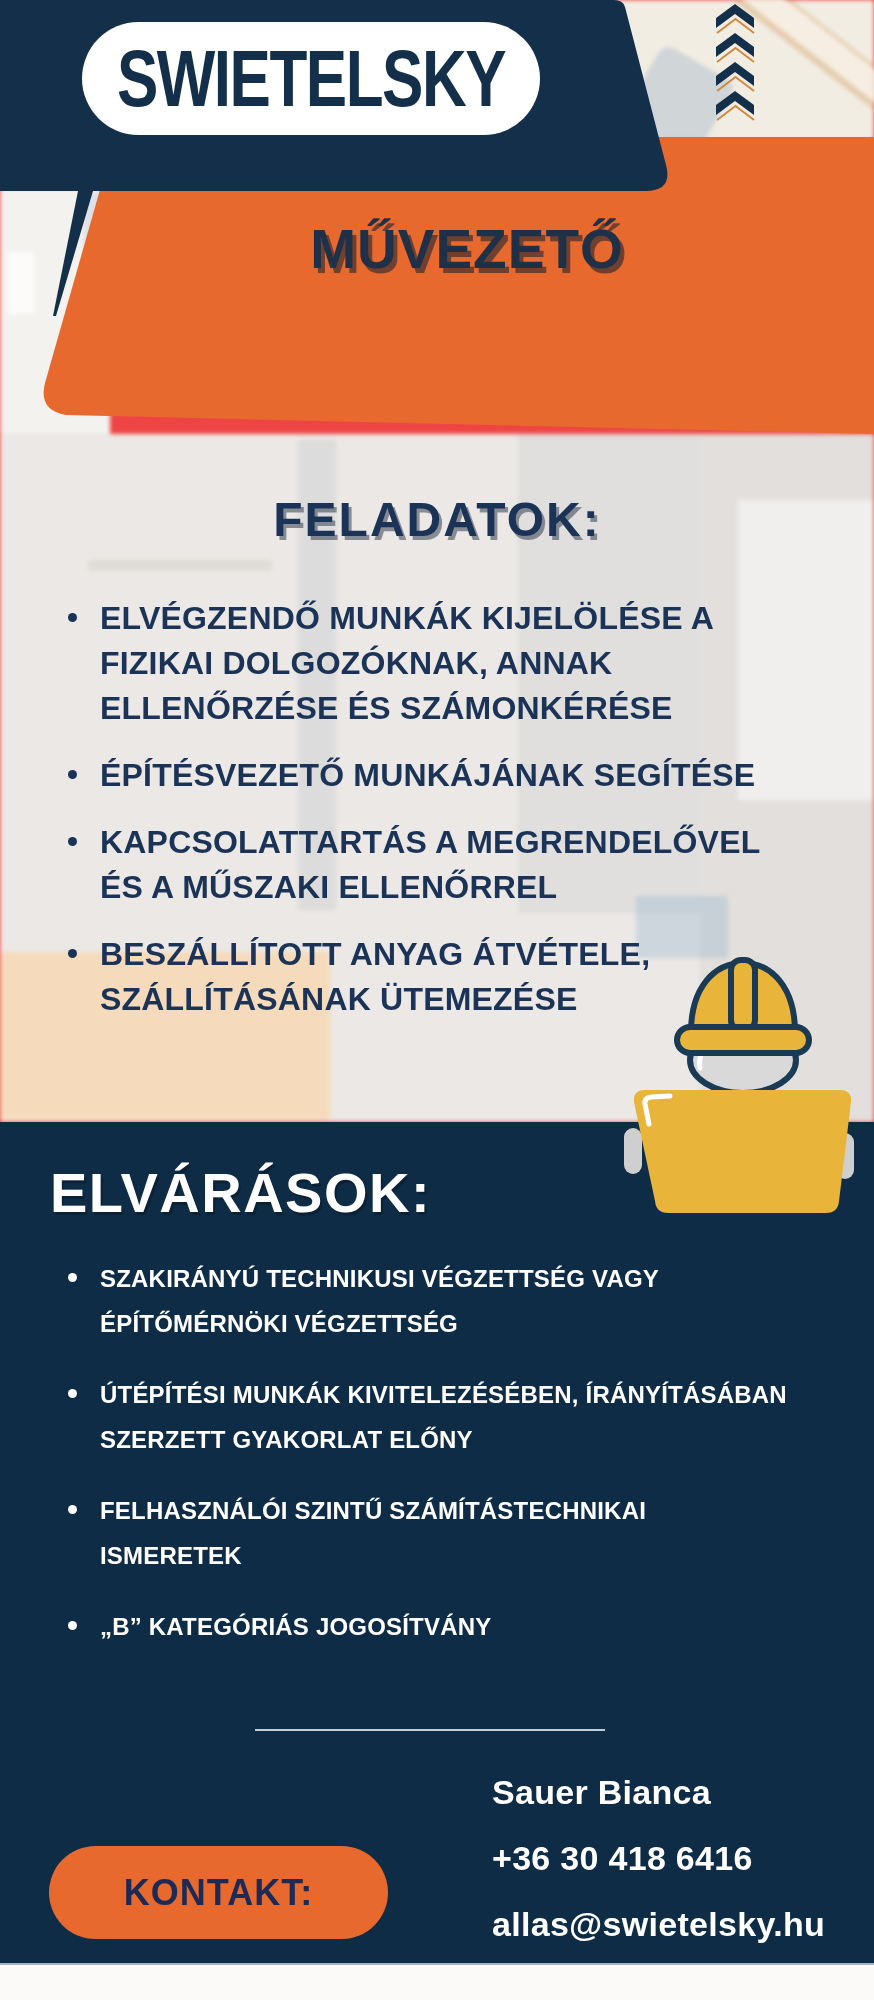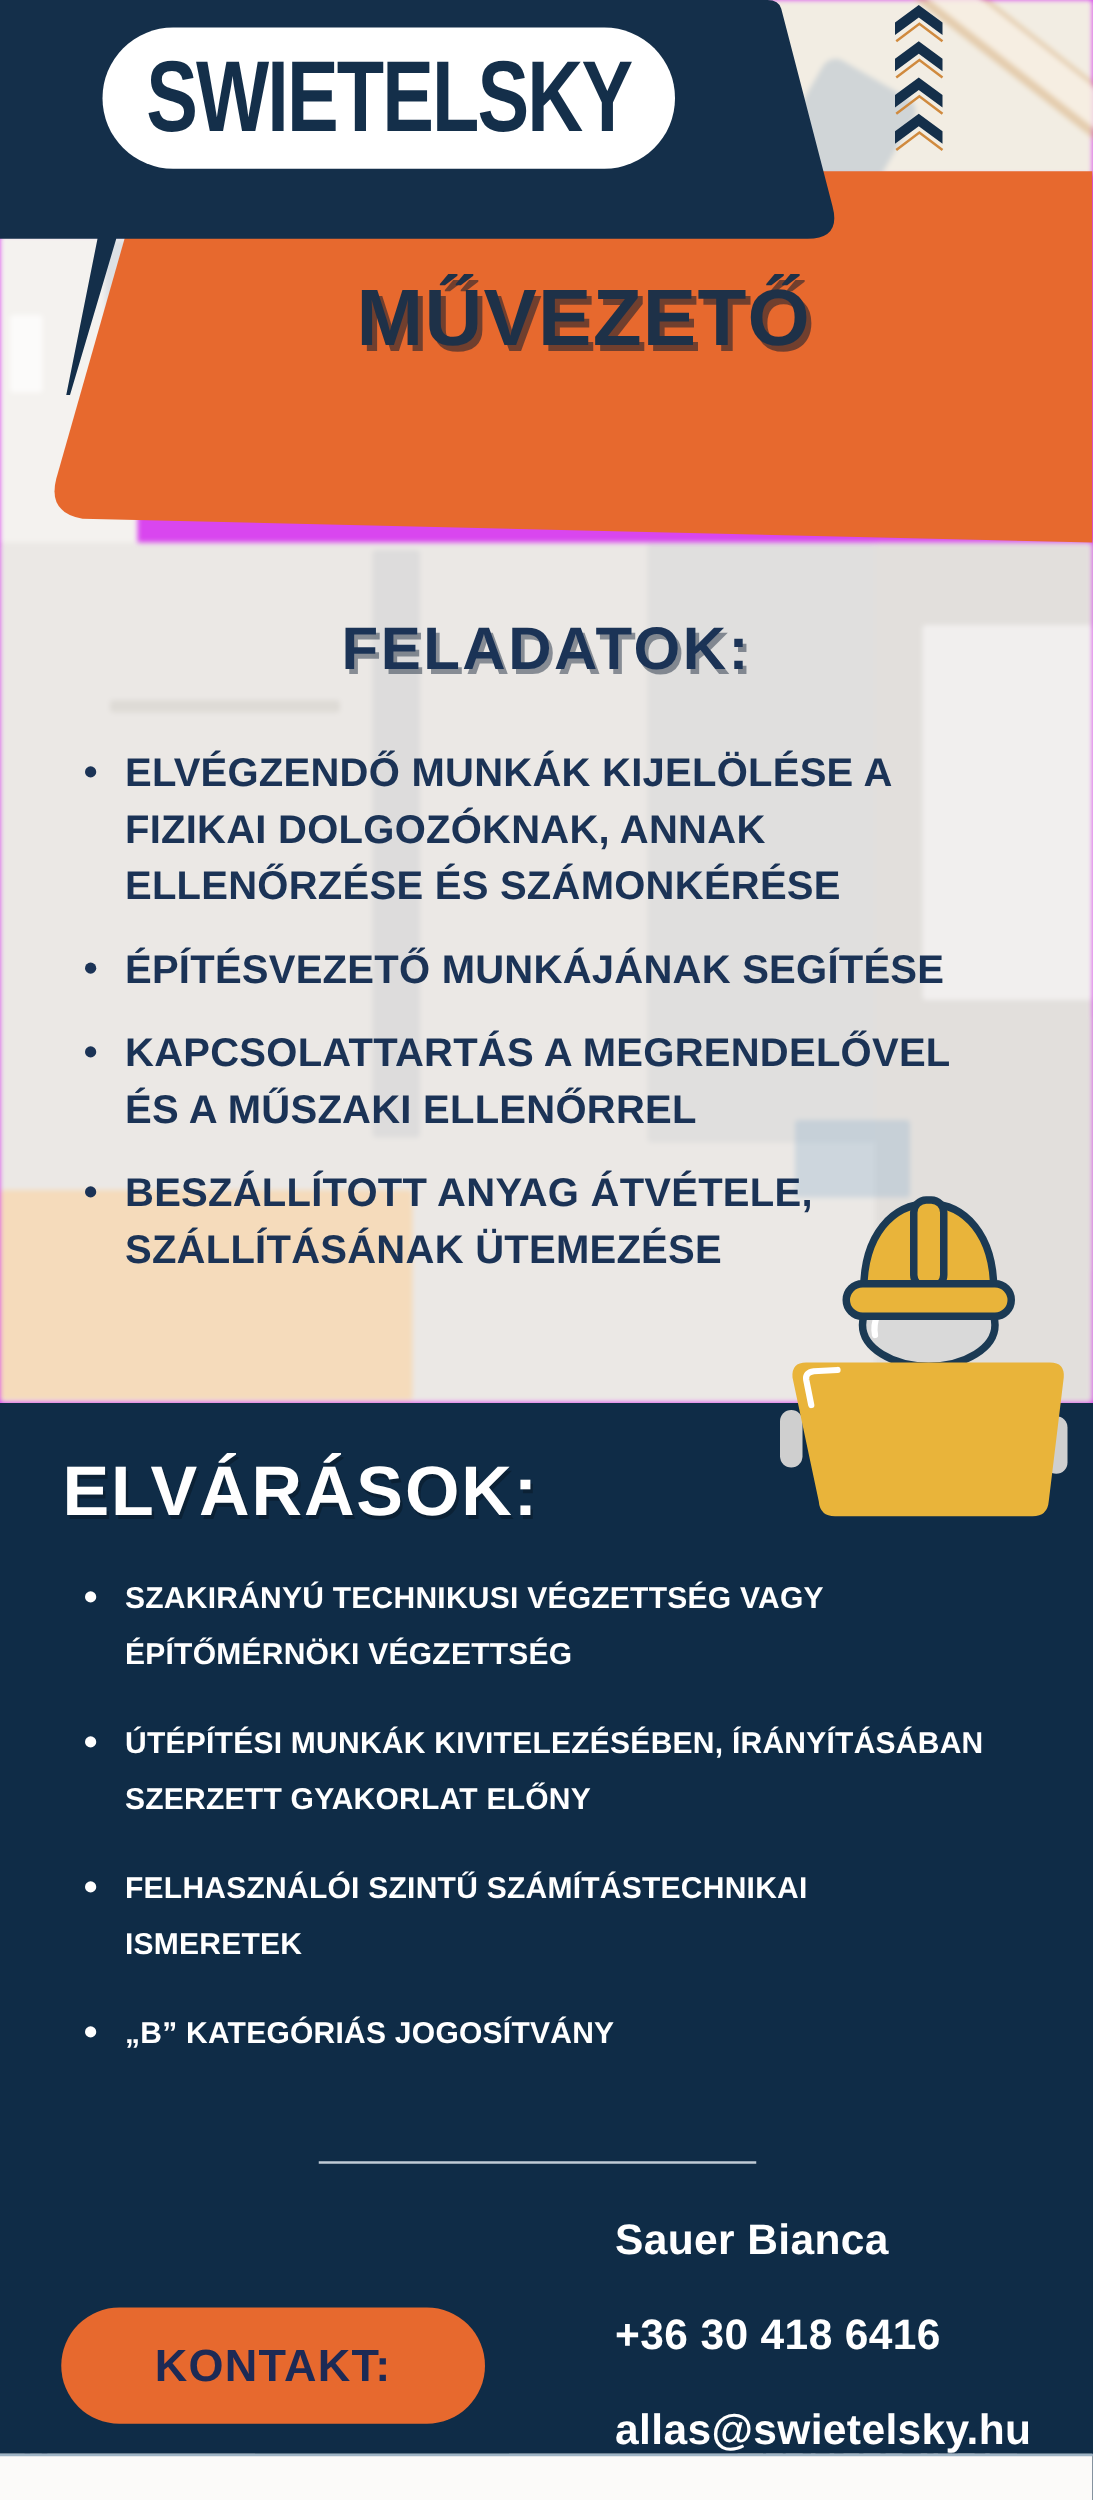--- a/index.html
+++ b/index.html
@@ -2,21 +2,21 @@
 <html style="--navy: #142f4a; --navy-deep: #0f2c47; --orange: #e7692e; --yellow: #e9b43a; --beige: #f2ede3; --light: #ebe8e5; --face-gray: #d9d9d9; --handle-gray: #cfcfcf; --title-navy: #1e3148; --button-text: #1d2a55; --bullet-navy: #1b3356;"><head>
 <meta charset="utf-8">
 <style>
   :root{
     --navy:#142f4a; --navy-deep:#0f2c47; --orange:#e7692e; --yellow:#e9b43a;
     --beige:#f2ede3; --light:#ebe8e5; --face-gray:#d9d9d9; --handle-gray:#cfcfcf;
     --title-navy:#1e3148; --button-text:#1d2a55; --bullet-navy:#1b3356;
   }
   *{margin:0;padding:0;box-sizing:border-box;}
   body{font-family:"Liberation Sans",sans-serif;background:#fff;}
-  .canvas{position:relative;width:874px;height:2000px;overflow:hidden;background:#d946ef;margin:0 auto;}
+  .canvas{position:relative;width:874px;height:2000px;overflow:hidden;background:#ef4444;margin:0 auto;}
   .abs{position:absolute;}
 
   
   .decor{position:absolute;border-radius:3px;}
   .blurwrap{position:absolute;inset:0;filter:blur(2px);}
   .zone-topright{left:590px;top:0;width:284px;height:140px;background:var(--beige);}
   .streak-tan{left:640px;top:-4px;width:280px;height:36px;background:rgba(209,160,98,.42);transform:rotate(38deg);}
   .streak-white{left:700px;top:30px;width:240px;height:26px;background:rgba(255,255,255,.65);transform:rotate(38deg);}
   .blob-blue{left:626px;top:55px;width:84px;height:130px;background:rgba(130,160,190,.30);transform:rotate(30deg);border-radius:12px;}
   .zone-leftstrip{left:0;top:188px;width:110px;height:248px;background:#f4f2ef;}
@@ -42,21 +42,21 @@
   .f-handle{fill:var(--handle-gray);}
   .s-white{stroke:#fff;stroke-width:5;fill:none;stroke-linecap:round;}
 
   
   .logo-pill{left:82px;top:22px;width:458px;height:113px;background:#fff;border-radius:57px;
     display:flex;align-items:center;justify-content:center;}
   .logo-text{font-size:62px;font-weight:700;color:var(--navy);letter-spacing:-1.5px;
     transform:scaleY(1.3);display:inline-block;line-height:1;}
 
   
-  .banner-title{left:60px;top:222px;width:814px;text-align:center;font-size:64px;font-weight:700;
+  .banner-title{left:60px;top:222px;width:814px;text-align:center;font-size:55px;font-weight:700;
     color:var(--title-navy);letter-spacing:1px;line-height:1;text-shadow:4px 5px 0 rgba(16,30,48,.55);}
   .banner-sub{left:60px;top:336px;width:814px;text-align:center;font-size:37px;font-weight:700;
     color:#fff;letter-spacing:.5px;line-height:1.1;}
 
   
   .tasks-heading{left:0;top:492px;width:874px;text-align:center;font-size:48px;font-weight:700;
     color:var(--bullet-navy);letter-spacing:2px;text-shadow:3px 4px 0 rgba(13,28,48,.45);}
   ul.bullets{list-style:none;}
   ul.bullets li{position:relative;padding-left:36px;font-weight:700;}
   ul.bullets li::before{content:'';position:absolute;left:4px;top:17px;width:9px;height:9px;
@@ -71,21 +71,21 @@
   .req-list{left:64px;top:1256px;width:730px;color:#fff;font-size:24px;}
   .req-list li{line-height:45px;margin-bottom:26px;letter-spacing:.2px;}
   .req-list li::before{top:18px;}
 
   .divider{left:255px;top:1729px;width:350px;height:2px;background:rgba(223,231,238,.85);}
 
   
   .kontakt-btn{left:49px;top:1810px;width:339px;height:93px;border-radius:47px;background:var(--orange);
     display:flex;align-items:center;justify-content:center;border:none;cursor:pointer;margin-top:36px;}
   .kontakt-label{font-size:36px;font-weight:700;color:var(--button-text);letter-spacing:1px;}
-  .contact-block{left:492px;top:1772px;display:flex;flex-direction:column;gap:36px;}
+  .contact-block{left:492px;top:1772px;display:flex;flex-direction:column;gap:26px;}
   .contact-line{font-size:34px;font-weight:700;color:#fff;line-height:40px;letter-spacing:.3px;}
 
   .bottom-strip{left:0;top:1963px;width:874px;height:37px;background:#fbfaf9;border-top:2px solid #9eb4c5;}
 
   .worker-svg{left:630px;top:952px;width:244px;height:312px;overflow:visible;}
 </style>
 </head>
 <body>
 
 <div class="canvas">

